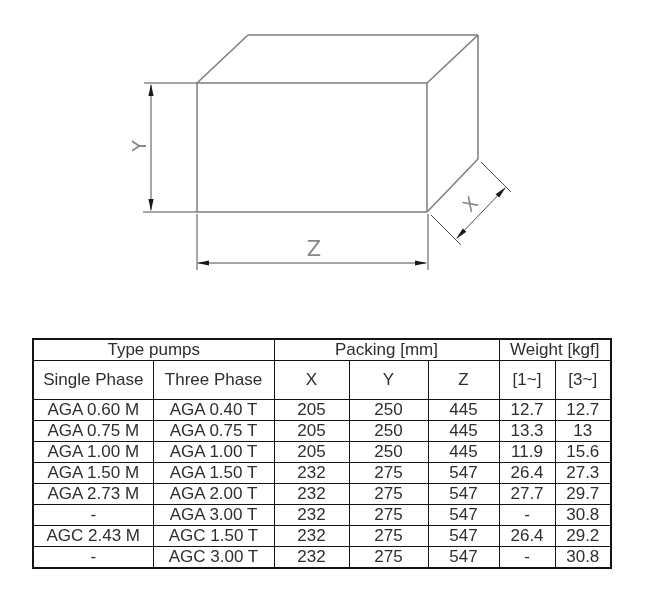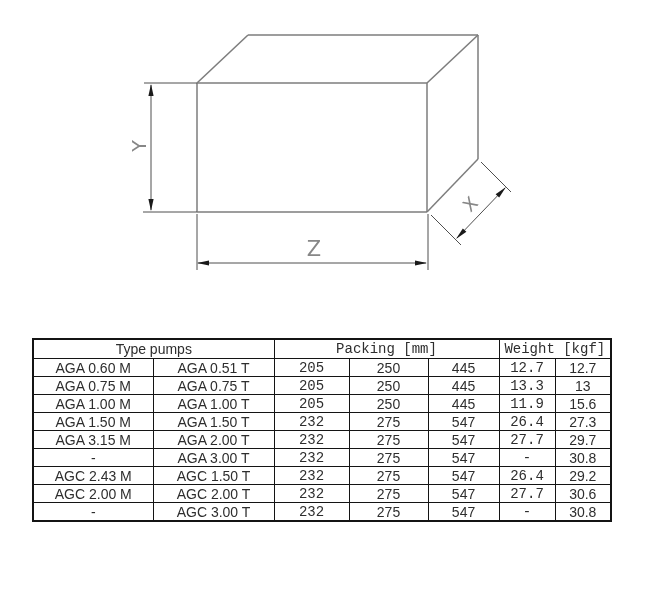--- a/index.html
+++ b/index.html
@@ -22,37 +22,37 @@
   }
   .spec-table-wrap {
     position: absolute;
     left: 32px; top: 338px;
   }
   table.spec-table {
     border-collapse: collapse;
     table-layout: fixed;
     width: 578px;
     border: 2px solid #141414;
-    font-size: 14px;
+    font-size: 17px;
     color: #2e2e2e;
   }
   table.spec-table td {
     border: 1px solid #141414;
     padding: 0;
     text-align: center;
     vertical-align: middle;
     overflow: hidden;
     white-space: nowrap;
   }
   table.spec-table tr.gh-row td { height: 18px; }
   table.spec-table tr.sh-row td { height: 38px; }
   table.spec-table tr.data-row td { height: 17px; }
   td.gh { border-bottom: none; }
   td.sh { border-top: none; }
-  td.lthick { border-left-width: 2px; font-family: Liberation Mono, monospace; }
+  td.lthick { border-left-width: 2px; }
   td.bthick { border-bottom-width: 2px; }
 </style>
 </head>
 <body>
 
 <div class="page">
 
   <svg class="diagram" viewBox="0 0 645 320" xmlns="http://www.w3.org/2000/svg">
 
     <g stroke="#7d7d7d" stroke-width="1.5" fill="none">
@@ -111,24 +111,33 @@
           <col style="width:71px">
         <col style="width:56px">
           <col style="width:56px">
       </colgroup>
       <tbody>
         <tr class="gh-row">
           <td colspan="2" class="gh">Type pumps</td>
           <td colspan="3" class="gh lthick">Packing [mm]</td>
           <td colspan="2" class="gh lthick">Weight [kgf]</td>
         </tr>
+        <tr class="sh-row">
+          <td class="sh bthick">Single Phase</td>
+          <td class="sh bthick">Three Phase</td>
+          <td class="sh bthick lthick">X</td>
+          <td class="sh bthick">Y</td>
+          <td class="sh bthick">Z</td>
+          <td class="sh bthick lthick">[1~]</td>
+          <td class="sh bthick">[3~]</td>
+        </tr>
 
         <tr class="data-row">
           <td>AGA 0.60 M</td>
-          <td>AGA 0.51 T</td>
+          <td>AGA 0.40 T</td>
           <td class="lthick">205</td>
           <td>250</td>
           <td>445</td>
           <td class="lthick">12.7</td>
           <td>12.7</td>
         </tr>
         <tr class="data-row">
           <td class="bthick">AGA 0.75 M</td>
           <td class="bthick">AGA 0.75 T</td>
           <td class="bthick lthick">205</td>
@@ -149,21 +158,21 @@
         <tr class="data-row">
           <td>AGA 1.50 M</td>
           <td>AGA 1.50 T</td>
           <td class="lthick">232</td>
           <td>275</td>
           <td>547</td>
           <td class="lthick">26.4</td>
           <td>27.3</td>
         </tr>
         <tr class="data-row">
-          <td>AGA 3.15 M</td>
+          <td>AGA 2.73 M</td>
           <td>AGA 2.00 T</td>
           <td class="lthick">232</td>
           <td>275</td>
           <td>547</td>
           <td class="lthick">27.7</td>
           <td>29.7</td>
         </tr>
         <tr class="data-row">
           <td class="bthick">-</td>
           <td class="bthick">AGA 3.00 T</td>
@@ -176,29 +185,20 @@
         <tr class="data-row">
           <td>AGC 2.43 M</td>
           <td>AGC 1.50 T</td>
           <td class="lthick">232</td>
           <td>275</td>
           <td>547</td>
           <td class="lthick">26.4</td>
           <td>29.2</td>
         </tr>
         <tr class="data-row">
-          <td class="bthick">AGC 2.00 M</td>
-          <td class="bthick">AGC 2.00 T</td>
-          <td class="bthick lthick">232</td>
-          <td class="bthick">275</td>
-          <td class="bthick">547</td>
-          <td class="bthick lthick">27.7</td>
-          <td class="bthick">30.6</td>
-        </tr>
-        <tr class="data-row">
           <td>-</td>
           <td>AGC 3.00 T</td>
           <td class="lthick">232</td>
           <td>275</td>
           <td>547</td>
           <td class="lthick">-</td>
           <td>30.8</td>
         </tr>
       </tbody>
     </table>

